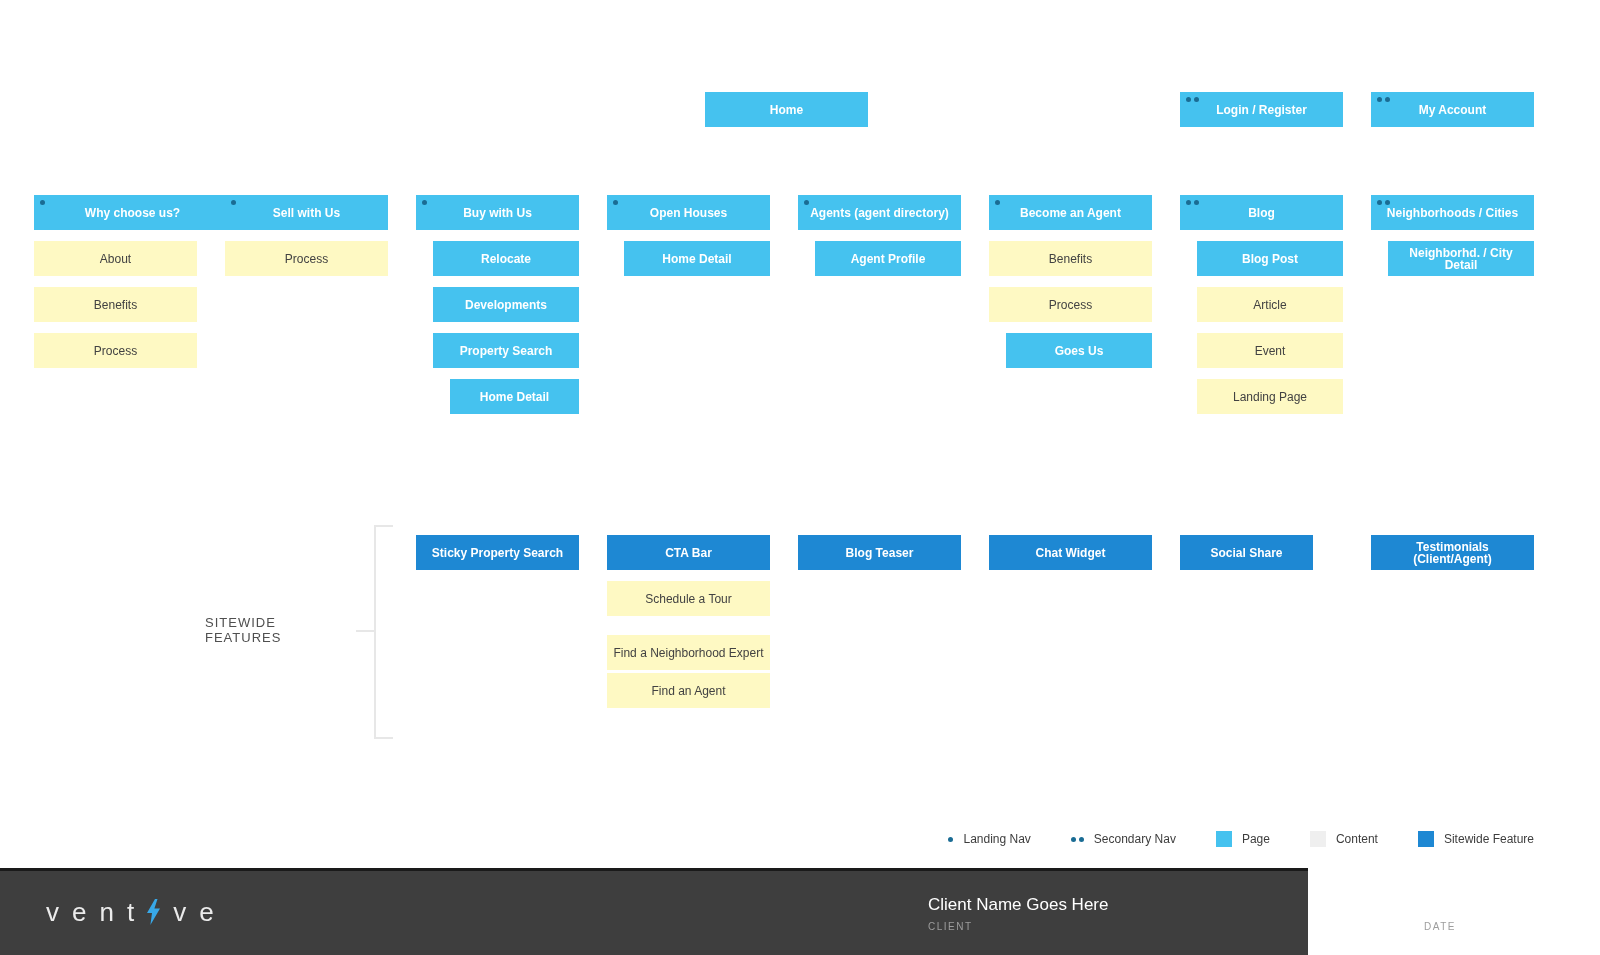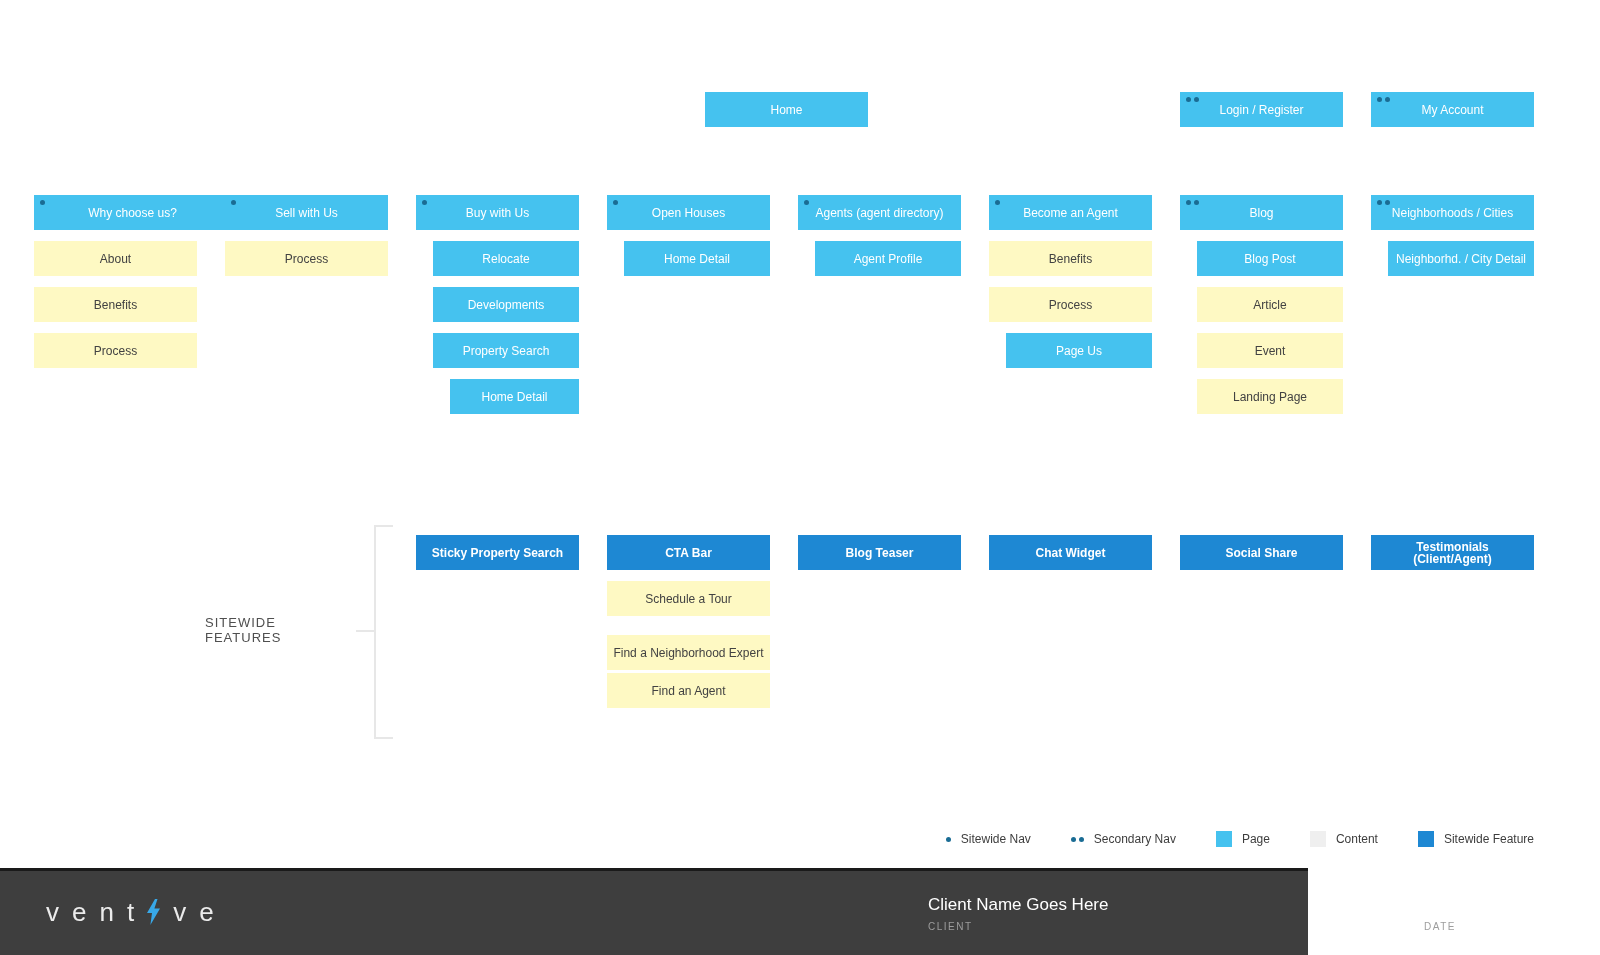--- a/index.html
+++ b/index.html
@@ -6,21 +6,21 @@
   #canvas{
     position:relative;width:1600px;height:955px;background:#ffffff;overflow:hidden;
     font-family:"Liberation Sans",sans-serif;
   }
   
   .box{
     position:absolute;height:35px;box-sizing:border-box;
     display:flex;align-items:center;justify-content:center;
     font-size:12px;line-height:1;text-align:center;
   }
-  .box.page{background:#45c2ef;color:#ffffff;font-weight:normal;}
+  .box.page{background:#45c2ef;color:#ffffff;font-weight:bold;}
   .box.sitewide{background:#1e88d3;color:#ffffff;font-weight:bold;}
   .box.content{background:#fef9c3;color:#424242;font-weight:normal;}
   .dots{position:absolute;top:5px;left:6px;display:flex;gap:3px;}
   .dots i{display:block;width:5px;height:5px;border-radius:50%;background:#1a6c94;}
   .lbl{padding:0 6px;}
   
   .bk{position:absolute;background:#e7e7e7;}
   .sw-label{
     position:absolute;left:205px;top:615px;width:148px;
     font-size:13px;letter-spacing:1px;color:#4f4f4f;
@@ -62,21 +62,21 @@
   <div class="bk" style="left:376px;top:525px;width:17px;height:2px;"></div>
   <div class="bk" style="left:376px;top:737px;width:17px;height:2px;"></div>
   <div class="bk" style="left:356px;top:630px;width:18px;height:2px;"></div>
   <div class="sw-label">SITEWIDE FEATURES</div>
 
   <div class="legend">
     <div class="leg-item">
       <span class="leg-dots">
           <i></i>
         </span>
-      <span>Sitewide Nav</span>
+      <span>Landing Nav</span>
     </div>
     <div class="leg-item">
       <span class="leg-dots">
           <i></i>
           <i></i>
         </span>
       <span>Secondary Nav</span>
     </div>
     <div class="leg-item">
       <span class="leg-sq sq-page"></span>
@@ -193,21 +193,21 @@
       </span>
       <span class="lbl">Become an Agent</span>
     </div>
     <div class="box content" style="left: 989px; top: 241px; width: 163px;">
       <span class="lbl">Benefits</span>
     </div>
     <div class="box content" style="left: 989px; top: 287px; width: 163px;">
       <span class="lbl">Process</span>
     </div>
     <div class="box page" style="left: 1006px; top: 333px; width: 146px;">
-      <span class="lbl">Page Us</span>
+      <span class="lbl">Goes Us</span>
     </div>
     <div class="box page" style="left: 1180px; top: 195px; width: 163px;">
       <span class="dots">
         <i></i>
         <i></i>
       </span>
       <span class="lbl">Blog</span>
     </div>
     <div class="box page" style="left: 1197px; top: 241px; width: 146px;">
       <span class="lbl">Blog Post</span>
@@ -245,19 +245,19 @@
     </div>
     <div class="box content" style="left: 607px; top: 673px; width: 163px;">
       <span class="lbl">Find an Agent</span>
     </div>
     <div class="box sitewide" style="left: 798px; top: 535px; width: 163px;">
       <span class="lbl">Blog Teaser</span>
     </div>
     <div class="box sitewide" style="left: 989px; top: 535px; width: 163px;">
       <span class="lbl">Chat Widget</span>
     </div>
-    <div class="box sitewide" style="left: 1180px; top: 535px; width: 163px;">
+    <div class="box sitewide" style="left: 1180px; top: 535px; width: 133px;">
       <span class="lbl">Social Share</span>
     </div>
     <div class="box sitewide" style="left: 1371px; top: 535px; width: 163px;">
       <span class="lbl">Testimonials (Client/Agent)</span>
     </div>
   </div>
 
 </body></html>

